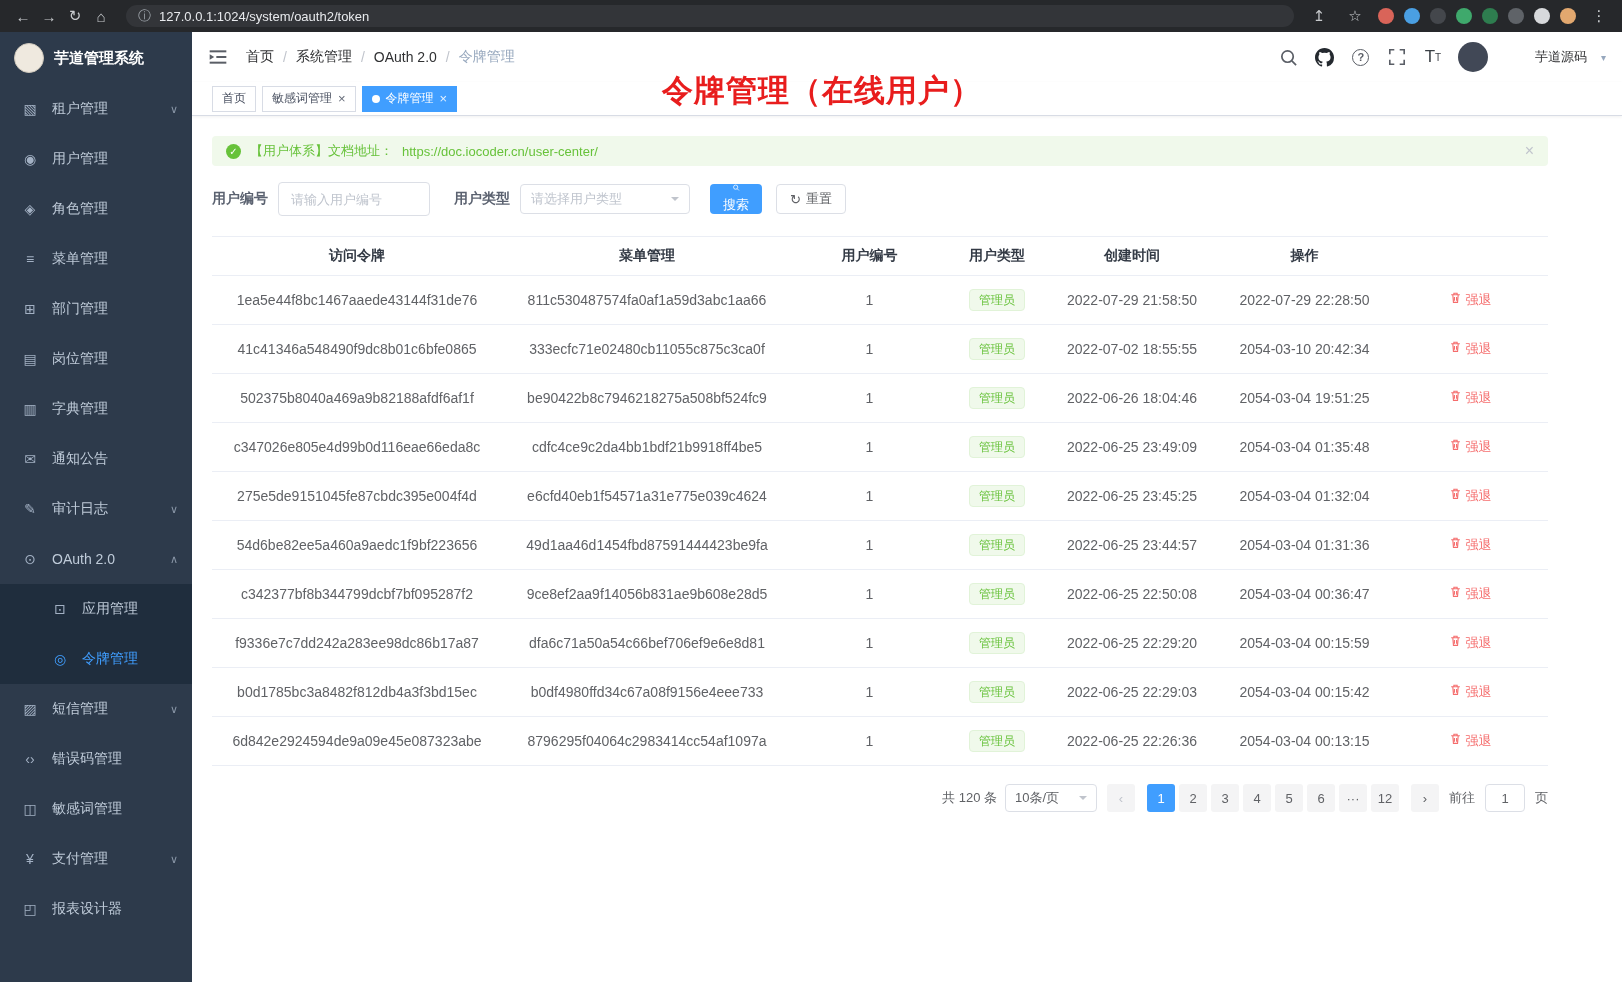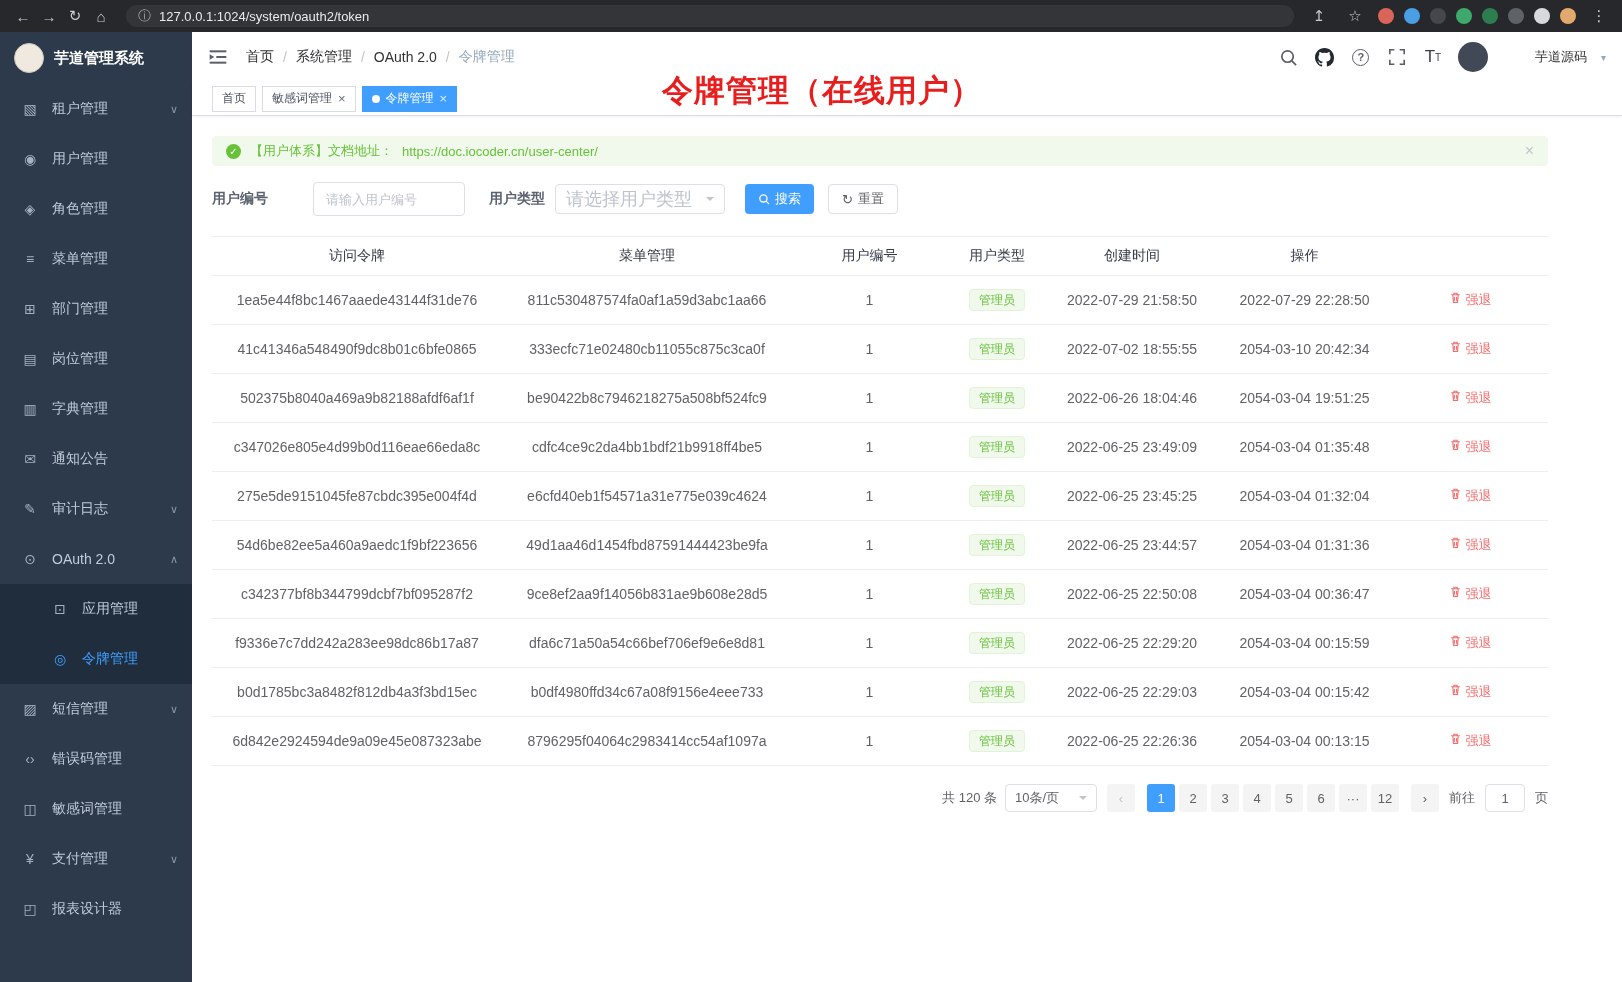--- a/index.html
+++ b/index.html
@@ -61,32 +61,32 @@
 
   .alert{width:1336px;height:30px;background:#f0f9eb;border-radius:4px;display:flex;align-items:center;padding:0 14px;gap:9px;}
   .alert-check{width:15px;height:15px;border-radius:50%;background:#67c23a;color:#fff;font-size:10px;display:flex;align-items:center;justify-content:center;flex-shrink:0;}
   .alert-text,.alert-link{font-size:13px;color:#67c23a;white-space:nowrap;}
   .alert-link{cursor:pointer;}
   .alert-close{margin-left:auto;color:#c0c4cc;font-size:16px;cursor:pointer;}
 
   .filter{display:flex;align-items:center;margin-top:16px;gap:10px;}
   .f-label{font-size:14px;font-weight:700;color:#5b6270;}
   .f-label.ml{margin-left:14px;}
-  .f-input{width:152px;height:30px;border:1px solid #dcdfe6;border-radius:4px;padding:16px 12px;font-size:13px;color:#0369a1;outline:none;background:#fff;margin-left:35px;}
+  .f-input{width:152px;height:30px;border:1px solid #dcdfe6;border-radius:4px;padding:16px 12px;font-size:13px;color:#0369a1;outline:none;background:#fff;}
   .f-input::placeholder{color:#bfc4cd;}
-  .f-select{width:170px;height:30px;border:1px solid #dcdfe6;border-radius:4px;padding:0 10px;display:flex;align-items:center;justify-content:space-between;color:#bfc4cd;font-size:18px;cursor:pointer;background:#fff;}
+  .f-select{width:170px;height:30px;border:1px solid #dcdfe6;border-radius:4px;padding:0 10px;display:flex;align-items:center;justify-content:space-between;color:#bfc4cd;font-size:13px;cursor:pointer;background:#fff;}
   .sel-caret{width:0;height:0;border:4px solid transparent;border-top-color:#c0c4cc;margin-top:4px;}
-  .btn-primary{height:30px;background:#409eff;color:#fff;border:none;border-radius:4px;padding:0 13px;font-size:13px;display:inline-flex;align-items:center;gap:5px;margin-left:10px;cursor:pointer;font-family:Liberation Serif, serif;}
+  .btn-primary{height:30px;background:#409eff;color:#fff;border:none;border-radius:4px;padding:0 13px;font-size:13px;display:inline-flex;align-items:center;gap:5px;margin-left:10px;cursor:pointer;font-family:Liberation Serif, serif;flex-direction:column;}
   .btn-plain{height:30px;background:#fff;color:#606266;border:1px solid #dcdfe6;border-radius:4px;padding:0 13px;font-size:13px;display:inline-flex;align-items:center;gap:5px;margin-left:4px;cursor:pointer;font-family:inherit;}
   .r-ic{font-size:13px;}
 
   .table{margin-top:20px;width:1336px;border-top:1px solid #ebeef5;border-bottom:1px solid #ebeef5;}
   .thead,.tr{display:grid;grid-template-columns:290px 290px 155px 100px 170px 175px 156px;}
   .thead{border-bottom:1px solid #ebeef5;}
-  .th{height:38px;display:flex;align-items:center;justify-content:center;font-size:14px;font-weight:400;color:#333a45;}
+  .th{height:38px;display:flex;align-items:center;justify-content:center;font-size:14px;font-weight:700;color:#333a45;}
   .tr{border-bottom:1px solid #ebeef5;}
   .tr:last-child{border-bottom:none;}
   .td{height:48px;display:flex;align-items:center;justify-content:center;font-size:14px;color:#606266;white-space:nowrap;}
   .tag-success{background:#f0f9eb;border:1px solid #e1f3d8;color:#67c23a;font-size:12px;height:22px;line-height:20px;padding:0 9px;border-radius:4px;}
   .link-danger{color:#f56c6c;font-size:13px;display:inline-flex;align-items:flex-start;gap:4px;cursor:pointer;}
   .trash{width:13px;height:13px;}
 
   .pagination{width:1336px;display:flex;align-items:center;justify-content:flex-end;margin-top:18px;gap:8px;font-size:13px;color:#606266;}
   .psize{width:92px;height:28px;border:1px solid #dcdfe6;border-radius:4px;display:flex;align-items:center;justify-content:space-between;padding:0 9px;color:#606266;cursor:pointer;background:#fff;}
   .page-btn{min-width:28px;height:28px;background:#f4f4f5;border-radius:3px;display:inline-flex;align-items:center;justify-content:center;font-size:13px;color:#606266;cursor:pointer;margin:0 2px;padding:0 4px;}

